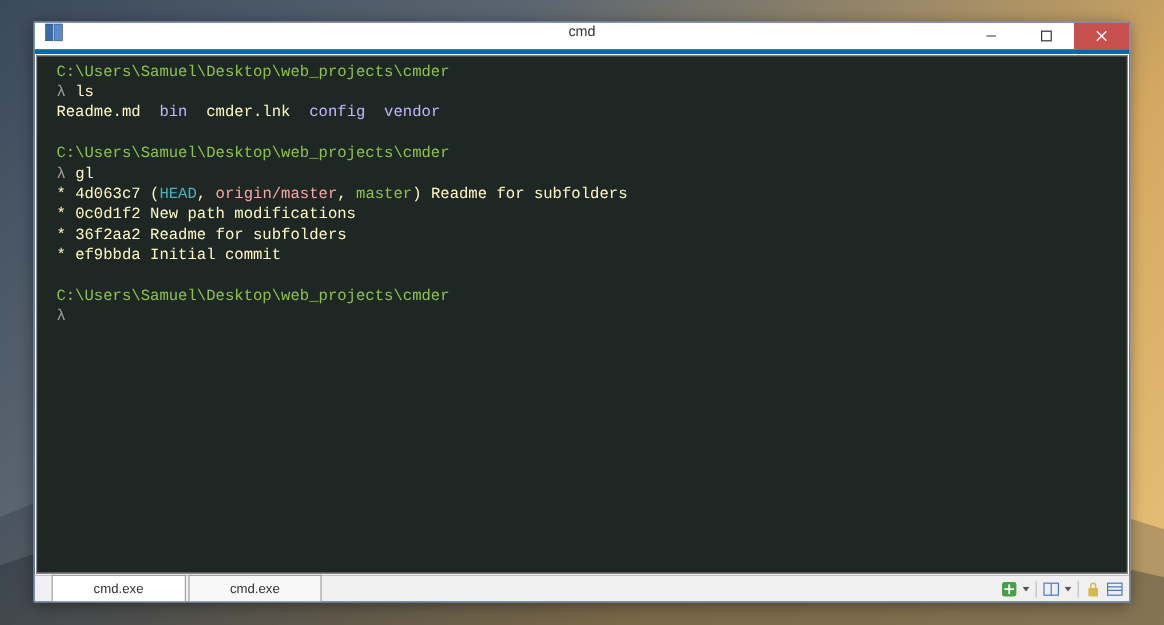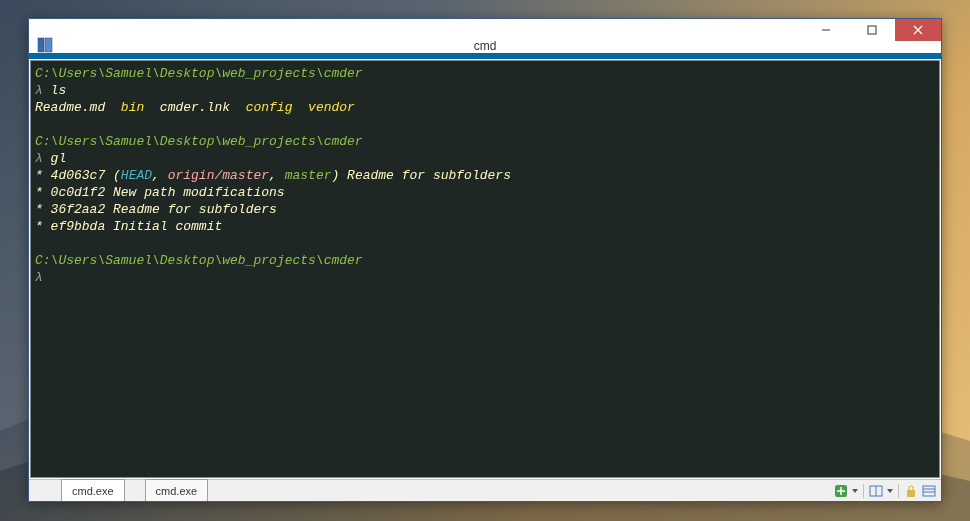--- a/index.html
+++ b/index.html
@@ -15,26 +15,26 @@
   position: absolute;
   left: 28px; top: 18px;
   width: 914px; height: 484px;
   background: #fff;
   border: 1px solid #3a5a8a;
   box-shadow: 0 2px 12px rgba(0,0,0,0.4);
   display: flex;
   flex-direction: column;
 }
 .titlebar {
-  height: 40px;
+  height: 26px;
   background: #ffffff;
   display: flex;
-  align-items: flex-end;
+  align-items: flex-start;
   position: relative;
-  border-bottom: 6px solid #0369a1;
+  border-bottom: 4px solid #0369a1;
 }
 .titlebar-icon {
   width: 16px; height: 16px;
   margin-left: 8px;
   display: inline-block;
 }
 .title-text {
   position: absolute;
   left: 0; right: 0;
   text-align: center;
@@ -60,53 +60,52 @@
   color: #333;
   cursor: pointer;
 }
 .win-btn.close {
   background: #c8504f;
   color: #fff;
 }
 .terminal {
   flex: 1;
   background: #1e2724;
-  padding: 4px 4px;
+  padding: 4px 16px;
   overflow: hidden;
   line-height: 17px;
   white-space: pre;
   color: #d0d0c8;
   border: 1px solid #888;
   margin: 1px;
   position: relative;
-  font-style: italic;
 }
 .c-green { color: #8ec14a; }
 .c-grey { color: #a0a098; }
-.c-blue { color: #fde047; text-align: right; }
+.c-blue { color: #c4b5fd; text-align: right; }
 .c-fg { color: #fef9c3; }
 .c-yellow { color: #fef9c3; }
 .c-cyan { color: #4ab0c0; text-align: right; }
 .c-red { color: #fca5a5; }
 .statusbar {
   height: 22px;
   background: #f0f0f0;
   border-top: 1px solid #c0c0c0;
   display: flex;
   align-items: stretch;
   font-family: 'Segoe UI', Tahoma, sans-serif;
   font-size: 11px;
 }
 .tab {
   border: 1px solid #a0a0a0;
   border-bottom: none;
   background: #f8f8f8;
-  padding: 2px 10px;
+  padding: 2px 34px;
   margin-top: -1px;
-  margin-left: 20px;
+  margin-left: 2px;
   cursor: pointer;
   display: flex;
   align-items: center;
   color: #333;
 }
 .tab.active {
   background: #ffffff;
 }
 .status-right {
   margin-left: auto;

